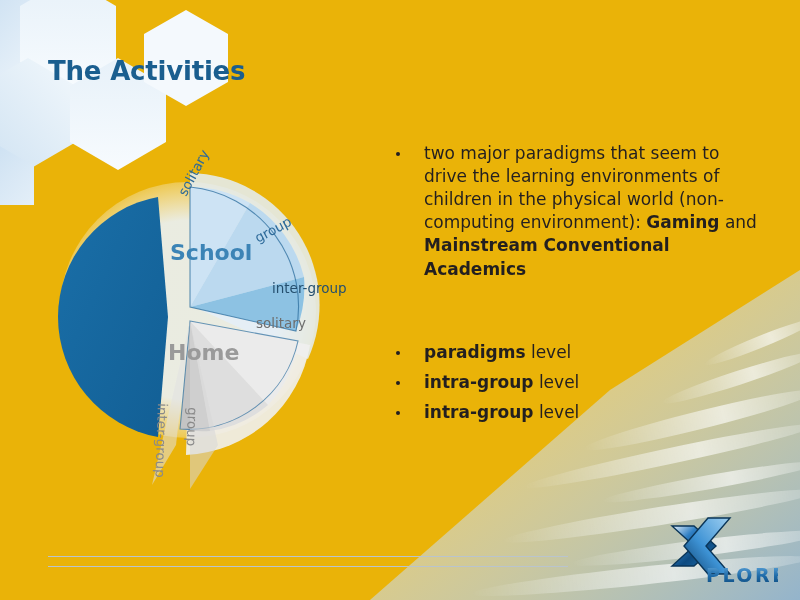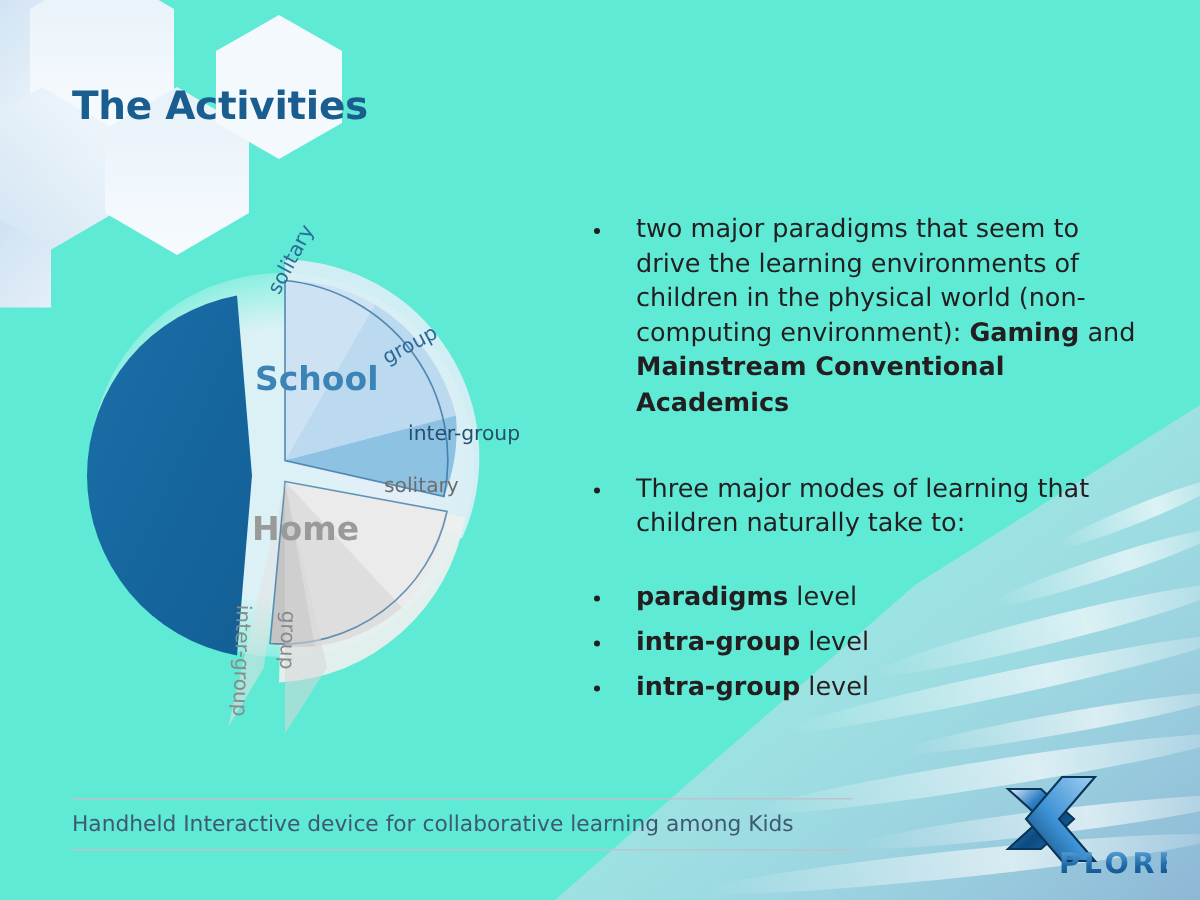--- a/index.html
+++ b/index.html
@@ -9,21 +9,21 @@
     height: 600px;
     overflow: hidden;
     background: #ffffff;
     font-family: "DejaVu Sans", sans-serif;
   }
 
   #slide {
     position: relative;
     width: 800px;
     height: 600px;
-    background: #5eead4;
+    background: #eab308;
     overflow: hidden;
   }
 
   
   .hex-layer {
     position: absolute;
     top: 0; left: 0;
     width: 230px; height: 200px;
     pointer-events: none;
   }
@@ -255,23 +255,20 @@
     </svg>
   </div>
 
   <div id="bullets">
     <div class="bullet">
       <span>two major paradigms that seem to drive the learning environments of children in the physical world (non-computing environment): </span><b>Gaming</b><span> and </span><b>Mainstream Conventional Academics</b>
     </div>
 
     <div class="gap-lg"></div>
 
-    <div class="bullet">
-      <span>Three major modes of learning that children naturally take to:</span>
-    </div>
 
     <div class="gap-md"></div>
 
     <div class="bullet">
       <b>paradigms</b><span> level</span>
     </div>
 
     <div class="gap-sm"></div>
 
     <div class="bullet">
@@ -280,21 +277,20 @@
 
     <div class="gap-sm"></div>
 
     <div class="bullet">
       <b>intra-group</b><span> level</span>
     </div>
   </div>
 
   <div id="footer">
     <div class="rule-top"></div>
-    <div id="footer-text">Handheld Interactive device for collaborative learning among Kids</div>
     <div class="rule-bottom"></div>
   </div>
 
   <div id="logo">
     <svg width="124" height="76" viewBox="0 0 124 76">
       <defs>
         <linearGradient id="chev" x1="0" y1="0" x2="1" y2="1">
           <stop offset="0%" stop-color="#e8f2fb"></stop>
           <stop offset="30%" stop-color="#2f7fc4"></stop>
           <stop offset="60%" stop-color="#0d4a80"></stop>

